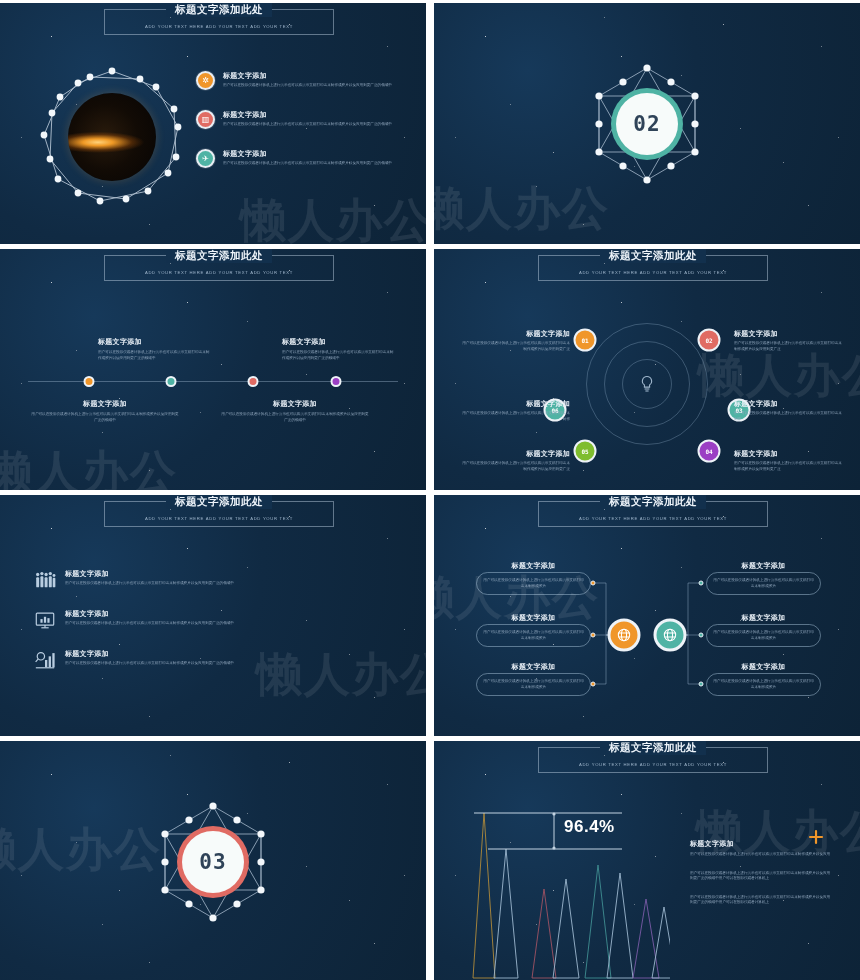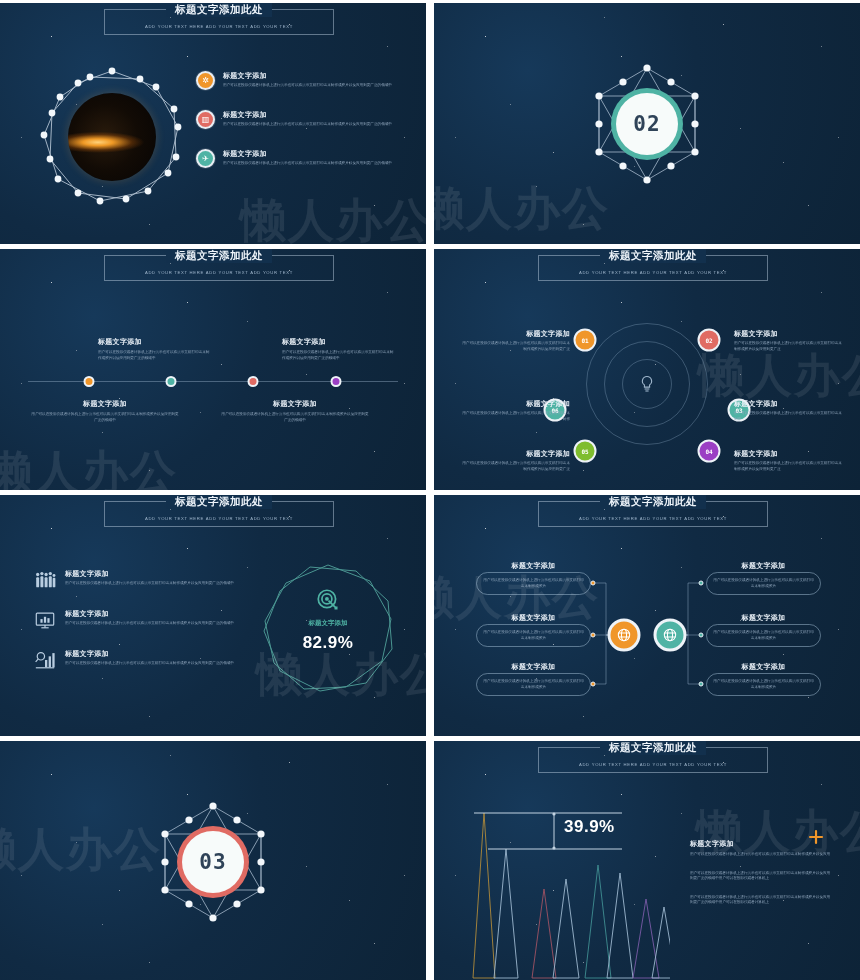--- a/index.html
+++ b/index.html
@@ -424,38 +424,20 @@
             <rect x="20" y="4.5" width="2.5" height="15.5"></rect>
           </g>
         </svg>
         <div>
           <div class="h3">标题文字添加</div>
           <div class="p" style="margin-top:2px;">用户可以在投影仪或者计算机上进行演示也可以将演示文稿打印出来制作成胶片以便应用到更广泛的领域中</div>
         </div>
       </div>
     </div>
 
-    <div style="position:absolute;left:258px;top:62px;width:140px;height:140px;">
-      <svg width="140" height="140" viewBox="0 0 140 140" style="position:absolute;left:0;top:0;">
-        <g stroke="#55a9a0" stroke-width="1" fill="none" opacity=".85">
-          <polygon points="70,8 112,24 133,62 124,104 88,130 46,132 16,106 7,64 28,26"></polygon>
-          <polygon points="52,10 98,14 130,44 134,92 108,126 62,134 22,114 6,74 22,34"></polygon>
-        </g>
-      </svg>
-      <svg width="26" height="26" viewBox="0 0 24 24" style="position:absolute;left:57px;top:30px;">
-        <g stroke="#4fb3a4" stroke-width="1.6" fill="none">
-          <circle cx="11" cy="11" r="8"></circle>
-            <circle cx="11" cy="11" r="4.6"></circle>
-        </g>
-        <circle cx="11" cy="11" r="1.8" fill="#4fb3a4"></circle>
-        <path d="M12.5 12.5 L20 20 M18 20 L20 20 L20 18" stroke="#4fb3a4" stroke-width="1.6" fill="none"></path>
-      </svg>
-      <div style="position:absolute;left:0;right:0;top:62px;text-align:center;font-size:6.5px;font-weight:bold;color:#4fb3a4;">标题文字添加</div>
-      <div class="pct-big" style="position:absolute;left:0;right:0;top:76px;text-align:center;">82.9%</div>
-    </div>
   </div>
 
   <div class="slide">
     <div class="wm" style="left:-26px;top:72px;">懒人办公</div>
 
     <div class="hdr">
       <div class="hdr-box">
         <div class="hdr-t">标题文字添加此处</div>
         <div class="hdr-s">ADD YOUR TEXT HERE ADD YOUR TEXT ADD YOUR TEXT</div>
       </div>
@@ -595,21 +577,21 @@
         <g stroke="#c2d3e2" stroke-width="1" fill="none">
           <line x1="4" y1="10" x2="152" y2="10"></line>
           <line x1="18" y1="46" x2="152" y2="46"></line>
           <line x1="84" y1="12" x2="84" y2="44"></line>
         </g>
         <g fill="#c2d3e2">
           <circle cx="84" cy="11" r="1.6"></circle>
             <circle cx="84" cy="45" r="1.6"></circle>
         </g>
       </svg>
-      <div class="pct-big" style="position:absolute;left:94px;top:14px;">39.9%</div>
+      <div class="pct-big" style="position:absolute;left:94px;top:14px;">96.4%</div>
     </div>
 
     <svg width="16" height="16" viewBox="0 0 16 16" style="position:absolute;left:374px;top:88px;z-index:4;">
       <g stroke="#f0962a" stroke-width="2.2" stroke-linecap="round">
         <line x1="8" y1="2" x2="8" y2="14"></line>
           <line x1="2" y1="8" x2="14" y2="8"></line>
       </g>
     </svg>
 
     <div style="position:absolute;left:256px;top:98px;width:142px;">

